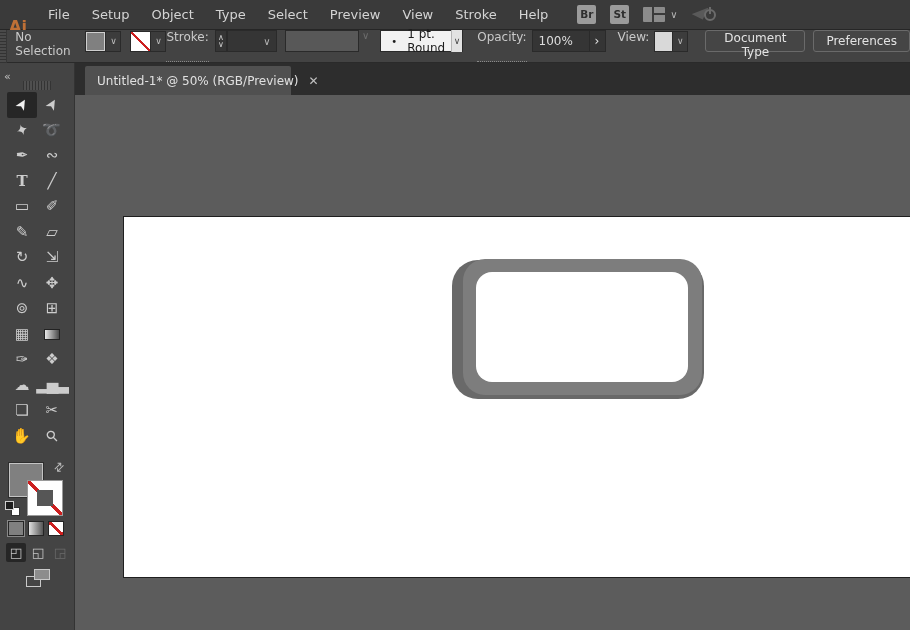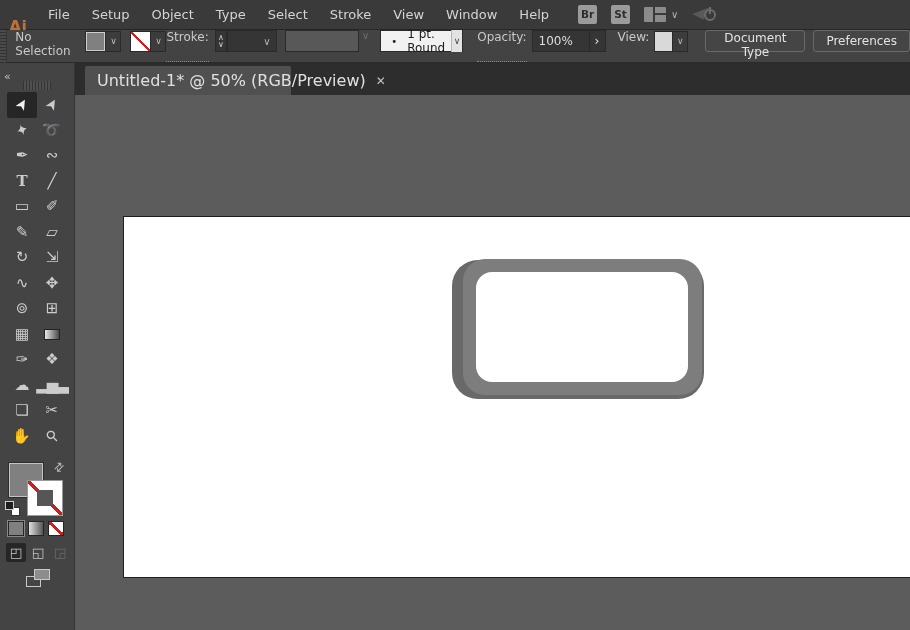--- a/index.html
+++ b/index.html
@@ -119,21 +119,21 @@
 
   .screenmode { position:absolute; left:26px; top:506px; width:24px; height:18px; }
   .screenmode .r1 { position:absolute; left:0; bottom:0; width:15px; height:11px; border:1px solid #c9c9c9; background:var(--panel_bg); }
   .screenmode .r2 { position:absolute; right:0; top:0; width:16px; height:11px; border:1px solid #c9c9c9; background:#8d8d8d; }
 
   
   .docarea { position:absolute; left:75px; top:0; width:835px; height:567px; background:var(--canvas_bg); }
   .tabbar { position:absolute; left:0; top:0; width:835px; height:32px; background:var(--tabbar_bg); }
   .tab { position:absolute; left:10px; top:3px; width:206px; height:29px; background:var(--tab_bg);
     display:flex; align-items:center; padding:0 8px 0 12px; border-radius:2px 2px 0 0; }
-  .tab-title { color:#e0e0e0; font-size:16px; white-space:nowrap; }
+  .tab-title { color:#e0e0e0; font-size:12px; white-space:nowrap; }
   .tab-close { margin-left:10px; color:#c3c3c3; font-size:12px; line-height:12px; }
 
   .canvas { position:absolute; left:0; top:32px; width:835px; height:535px; background:var(--canvas_bg); overflow:hidden; }
   .artboard { position:absolute; left:48px; top:121px; width:788px; height:362px;
     background:#ffffff; border:1px solid #1f1f1f; }
 
   .key-back  { position:absolute; left:328px; top:43px; width:252px; height:139px;
     border-radius:26px; background:var(--key_back); }
   .key-front { position:absolute; left:339px; top:42px; width:239px; height:136px;
     border-radius:22px; background:var(--key_front); }
@@ -144,23 +144,23 @@
 <body>
 
 <div class="menubar" data-name="menu-bar">
   <span class="ai-logo" data-name="app-logo">Ai</span>
   <nav id="menu-items" data-name="menu-items" style="display:flex;">
       <span class="menu-item" data-name="menu-file">File</span>
       <span class="menu-item" data-name="menu-edit">Setup</span>
       <span class="menu-item" data-name="menu-object">Object</span>
       <span class="menu-item" data-name="menu-type">Type</span>
       <span class="menu-item" data-name="menu-select">Select</span>
-      <span class="menu-item" data-name="menu-effect">Stroke</span>
+      <span class="menu-item" data-name="menu-effect">Preview</span>
       <span class="menu-item" data-name="menu-view">View</span>
-      <span class="menu-item" data-name="menu-window">Window</span>
+      <span class="menu-item" data-name="menu-window">Stroke</span>
       <span class="menu-item" data-name="menu-help">Help</span>
     </nav>
   <div class="menu-right" data-name="menu-bar-right">
     <button class="sqbtn" data-name="bridge-button">Br</button>
     <button class="sqbtn" data-name="stock-button">St</button>
     <span class="ws-icon" data-name="workspace-switcher">
       <span class="ws-grid" data-name="workspace-grid-icon"></span>
       <span class="chev" data-name="chevron-down-icon">∨</span>
     </span>
     <span class="gpu-icon" data-name="gpu-performance-icon">

